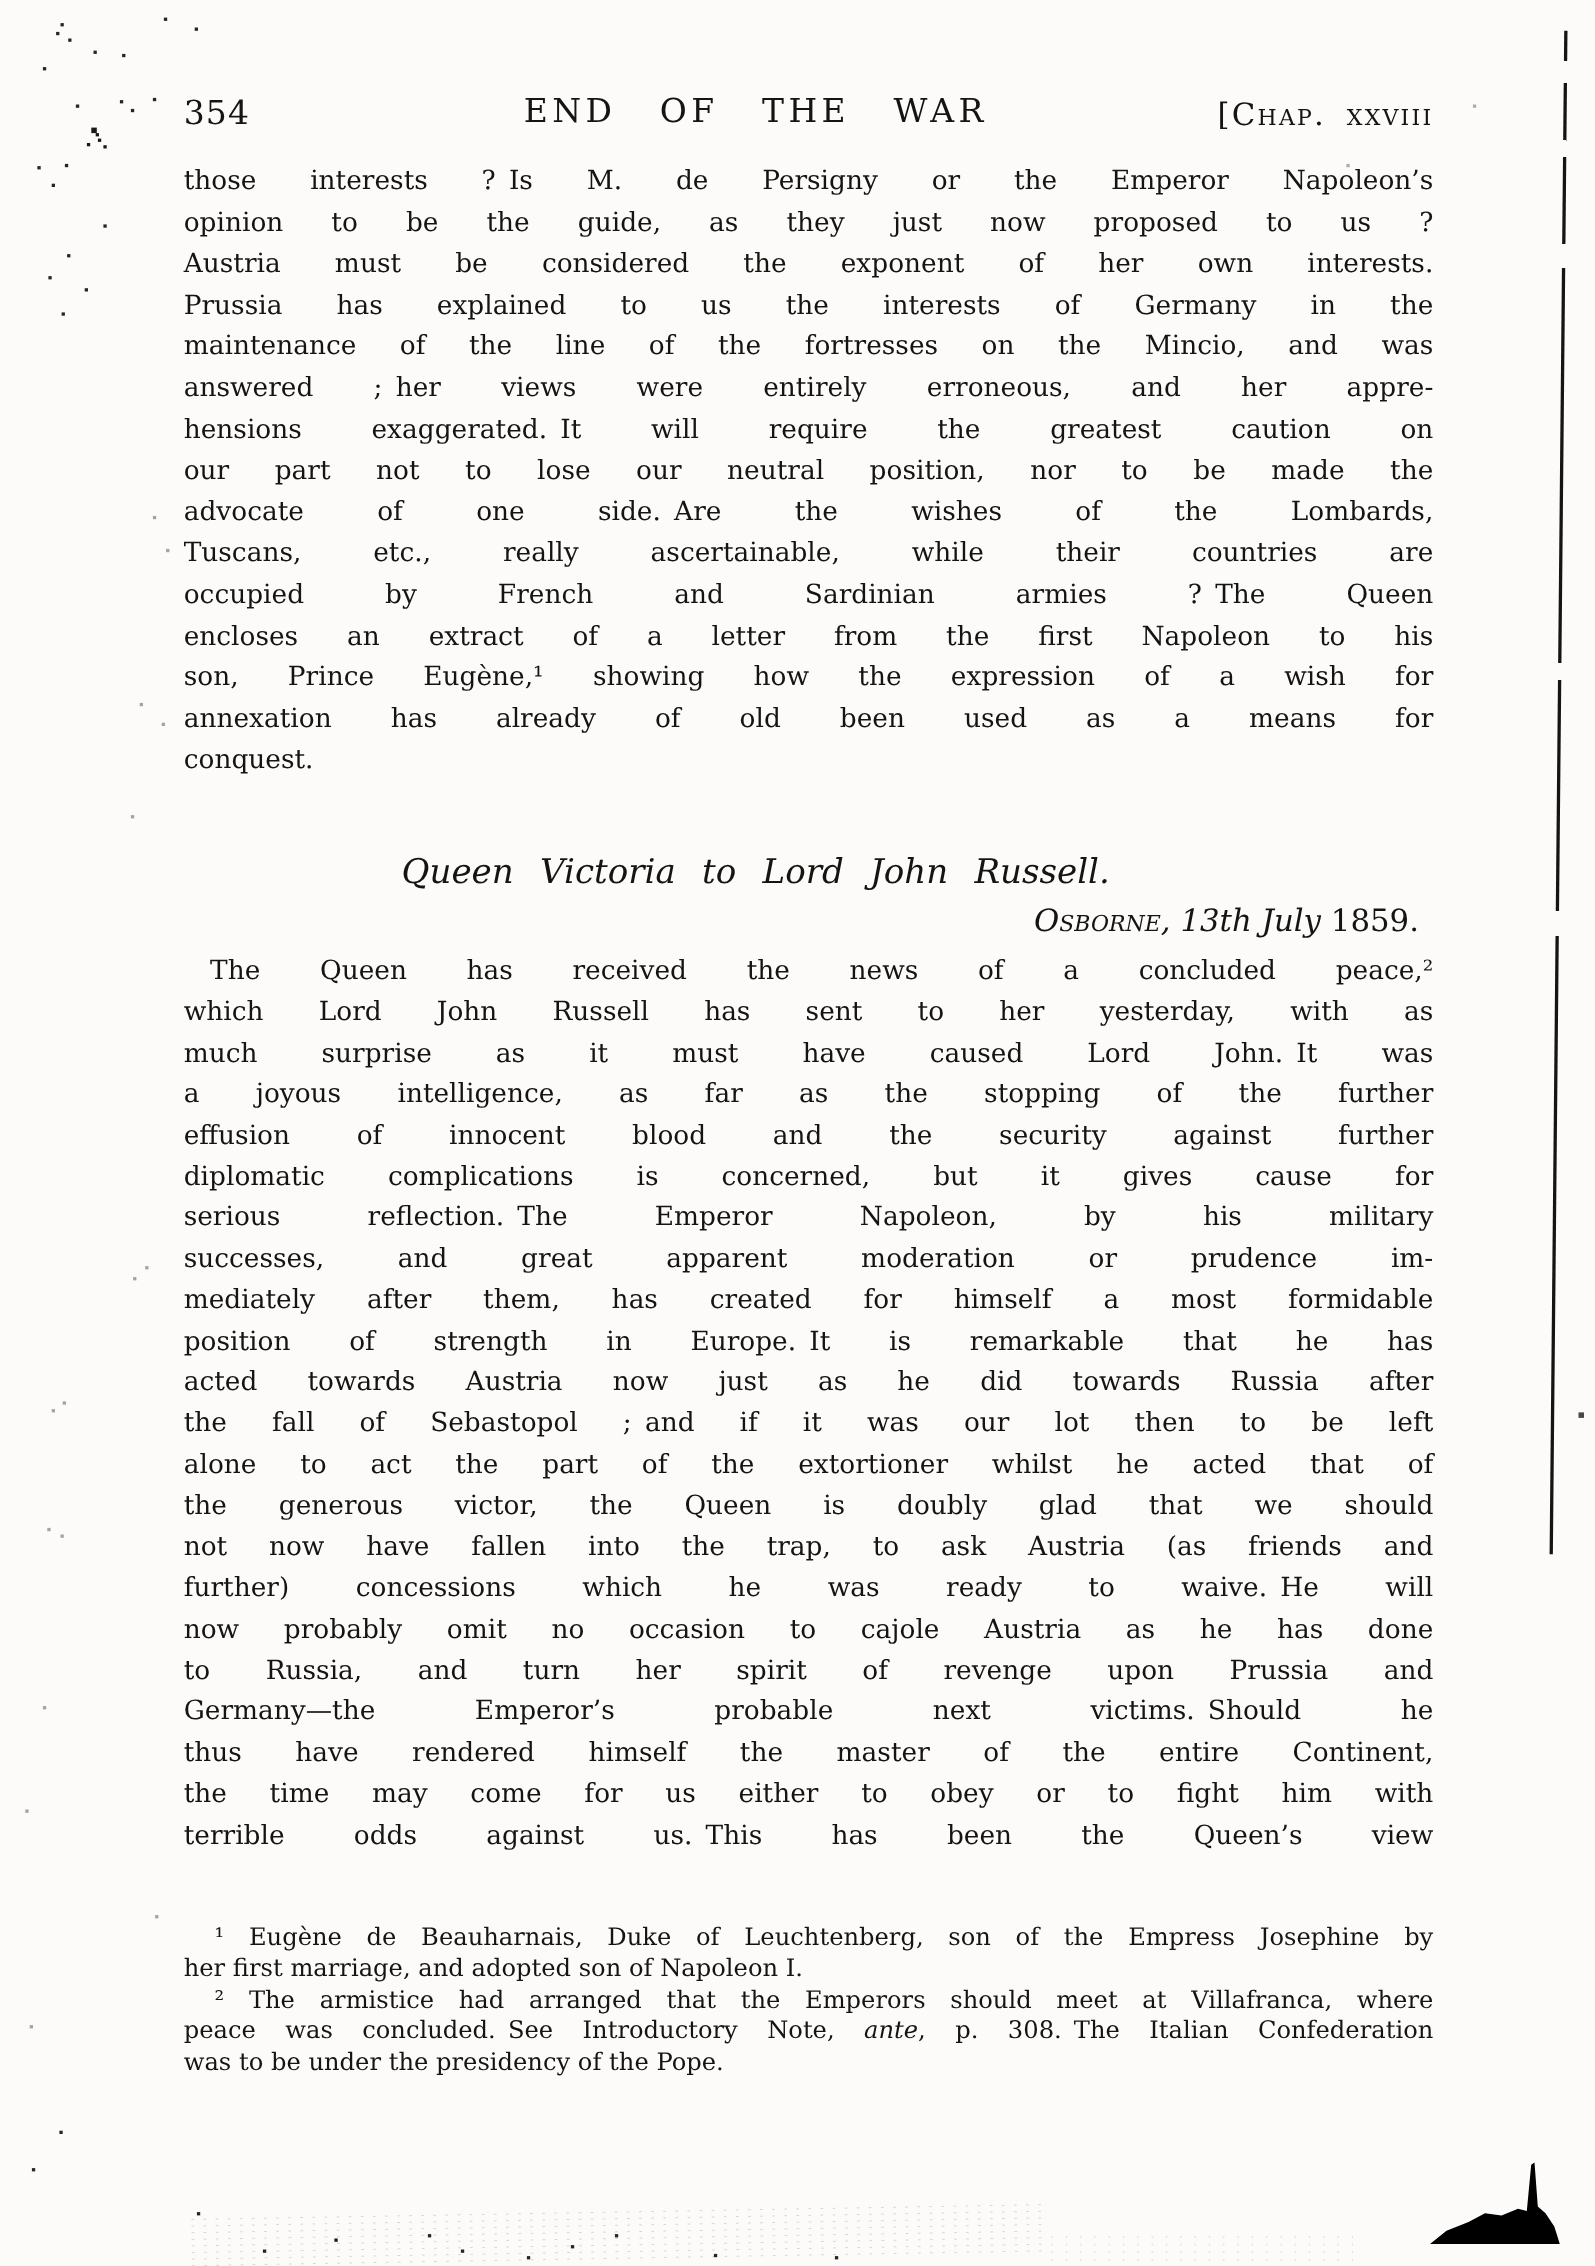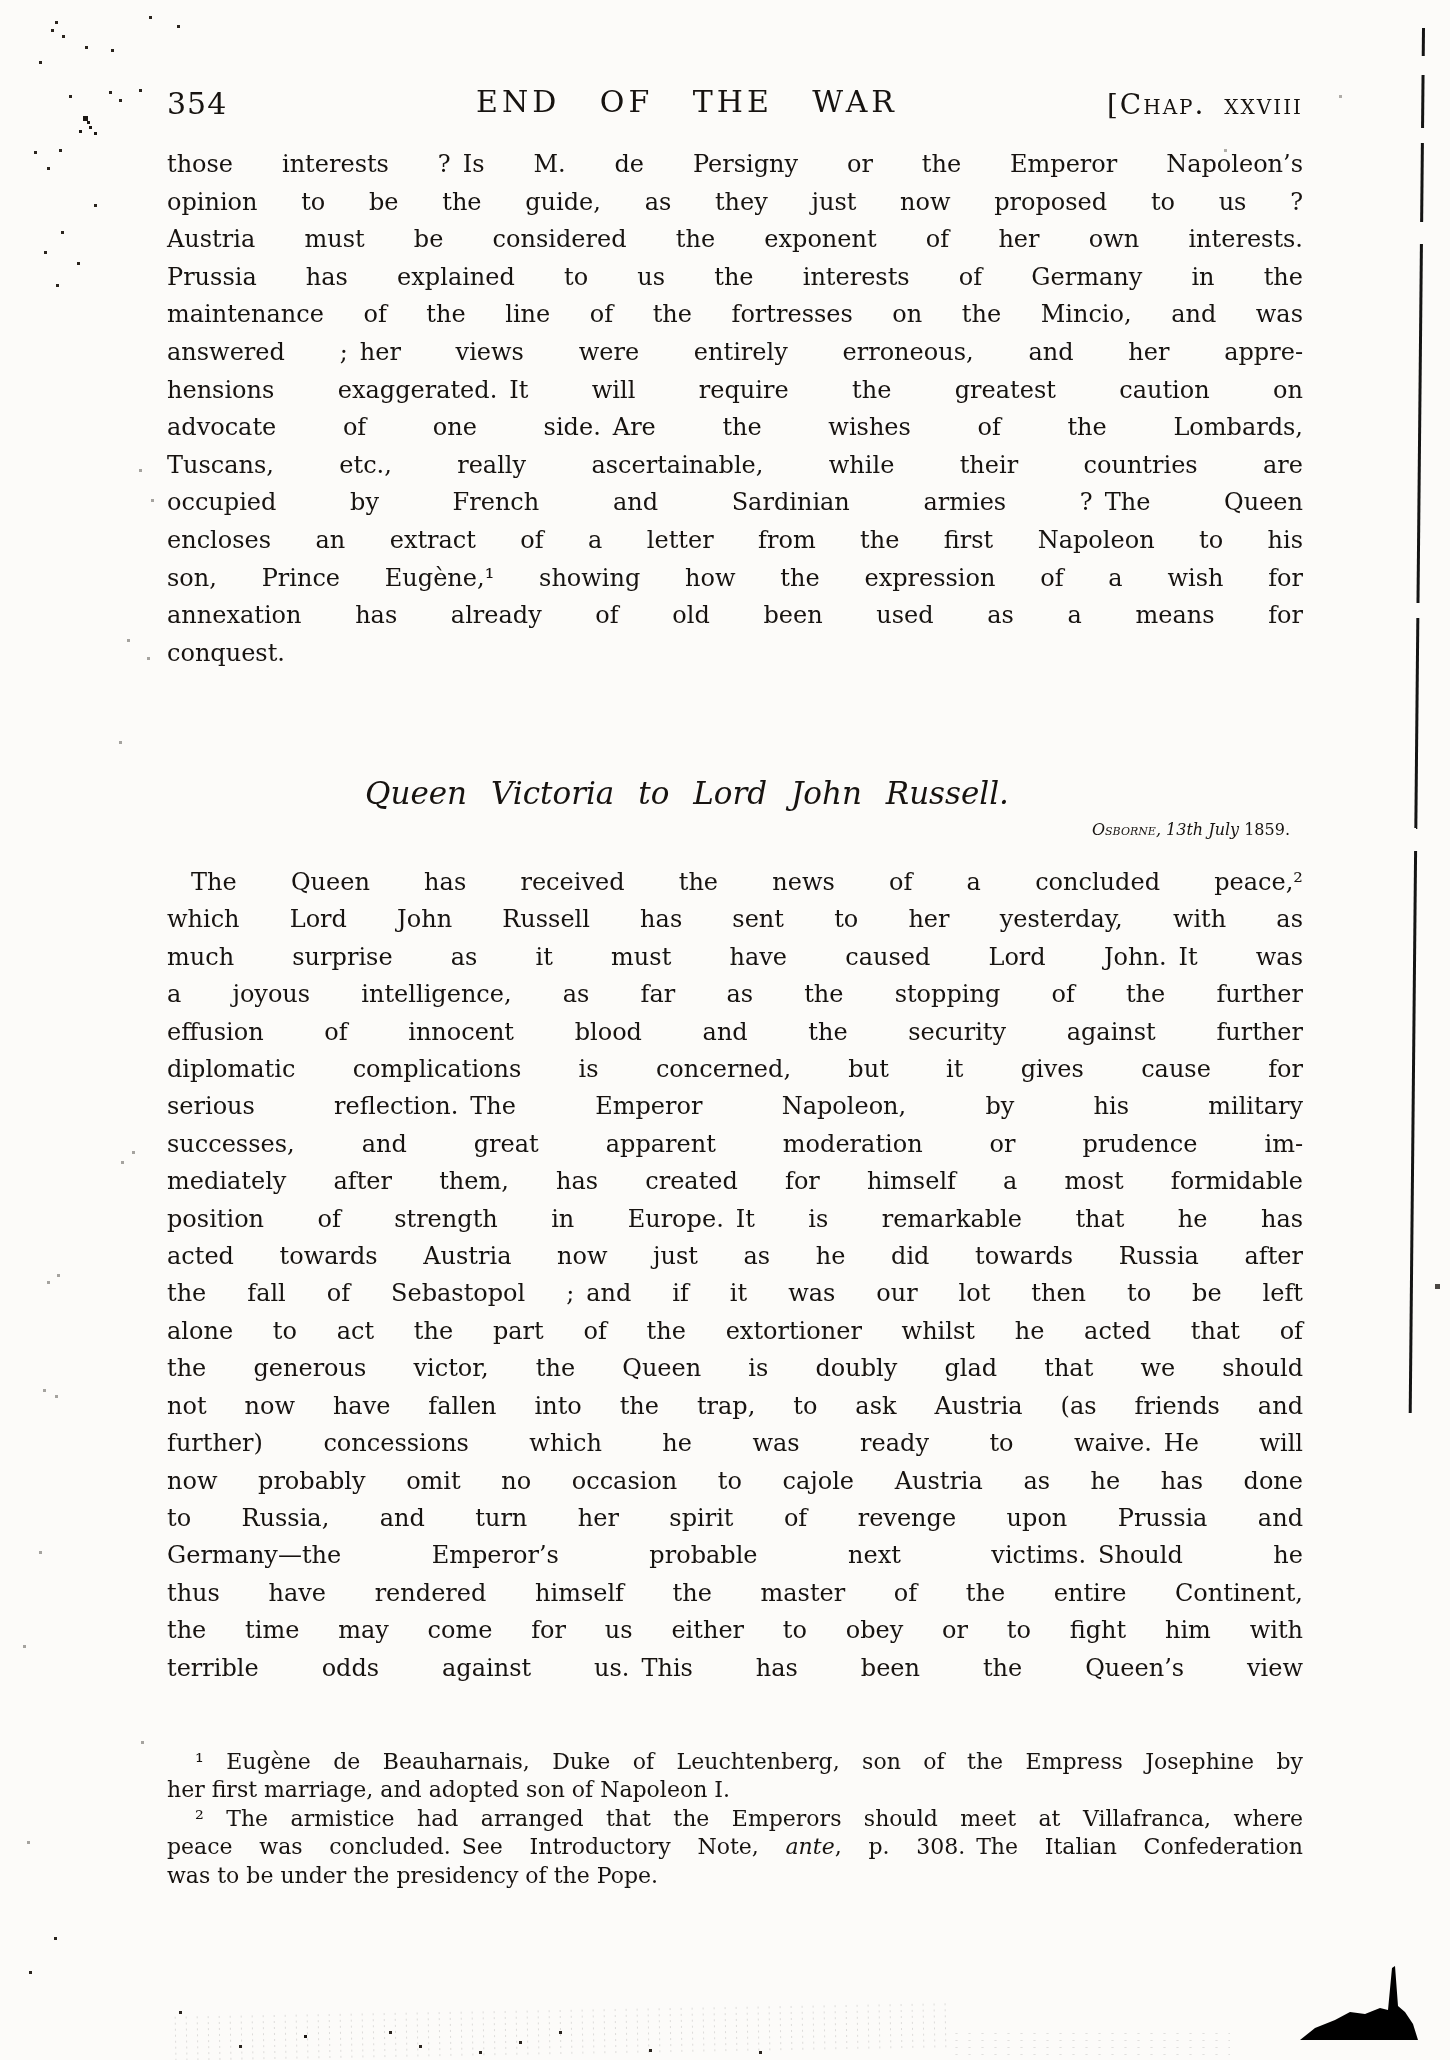--- a/index.html
+++ b/index.html
@@ -17,21 +17,21 @@
   
   .para{position:absolute;left:167px;width:1136px;font-size:24px;}
   .para1{top:146px;line-height:37.6px;}
   .para2{top:864px;line-height:37.4px;}
   .tline{text-align:justify;text-align-last:justify;-moz-text-align-last:justify;}
   .last-left .tline:last-child{text-align-last:left;-moz-text-align-last:left;}
   .indent-first .tline:first-child{text-indent:24px;}
   
   .letterhead{position:absolute;left:167px;top:775px;width:1040px;text-align:center;
     font-style:italic;font-size:31px;word-spacing:14px;}
-  .dateline{position:absolute;left:167px;top:820px;width:1123px;text-align:right;font-size:16px;}
+  .dateline{position:absolute;left:167px;top:820px;width:1123px;text-align:right;font-size:28px;}
   .sc-it{font-variant:small-caps;font-style:italic;}
   .it{font-style:italic;}
   
   .footnotes{position:absolute;left:167px;top:1748px;width:1136px;font-size:22px;line-height:28.4px;}
   .fnote .tline:first-child{text-indent:28px;}
   
   .edge-line{position:absolute;left:1422px;top:28px;width:2.5px;height:1385px;
     transform:rotate(0.55deg);transform-origin:top center;opacity:.92;
     background:linear-gradient(to bottom,
       #000 0%,#000 2%,transparent 2%,transparent 3.4%,
@@ -83,20 +83,21 @@
   <div class="chapref">[Chap. xxviii</div>
 
   <div class="para para1 last-left">
       <div class="tline">those interests ? Is M. de Persigny or the Emperor Napoleon’s</div>
       <div class="tline">opinion to be the guide, as they just now proposed to us ?</div>
       <div class="tline">Austria must be considered the exponent of her own interests.</div>
       <div class="tline">Prussia has explained to us the interests of Germany in the</div>
       <div class="tline">maintenance of the line of the fortresses on the Mincio, and was</div>
       <div class="tline">answered ; her views were entirely erroneous, and her appre-</div>
       <div class="tline">hensions exaggerated. It will require the greatest caution on</div>
+      <div class="tline">our part not to lose our neutral position, nor to be made the</div>
       <div class="tline">advocate of one side. Are the wishes of the Lombards,</div>
       <div class="tline">Tuscans, etc., really ascertainable, while their countries are</div>
       <div class="tline">occupied by French and Sardinian armies ? The Queen</div>
       <div class="tline">encloses an extract of a letter from the first Napoleon to his</div>
       <div class="tline">son, Prince Eugène,¹ showing how the expression of a wish for</div>
       <div class="tline">annexation has already of old been used as a means for</div>
       <div class="tline">conquest.</div>
     </div>
 
   <div class="letterhead">Queen Victoria to Lord John Russell.</div>

